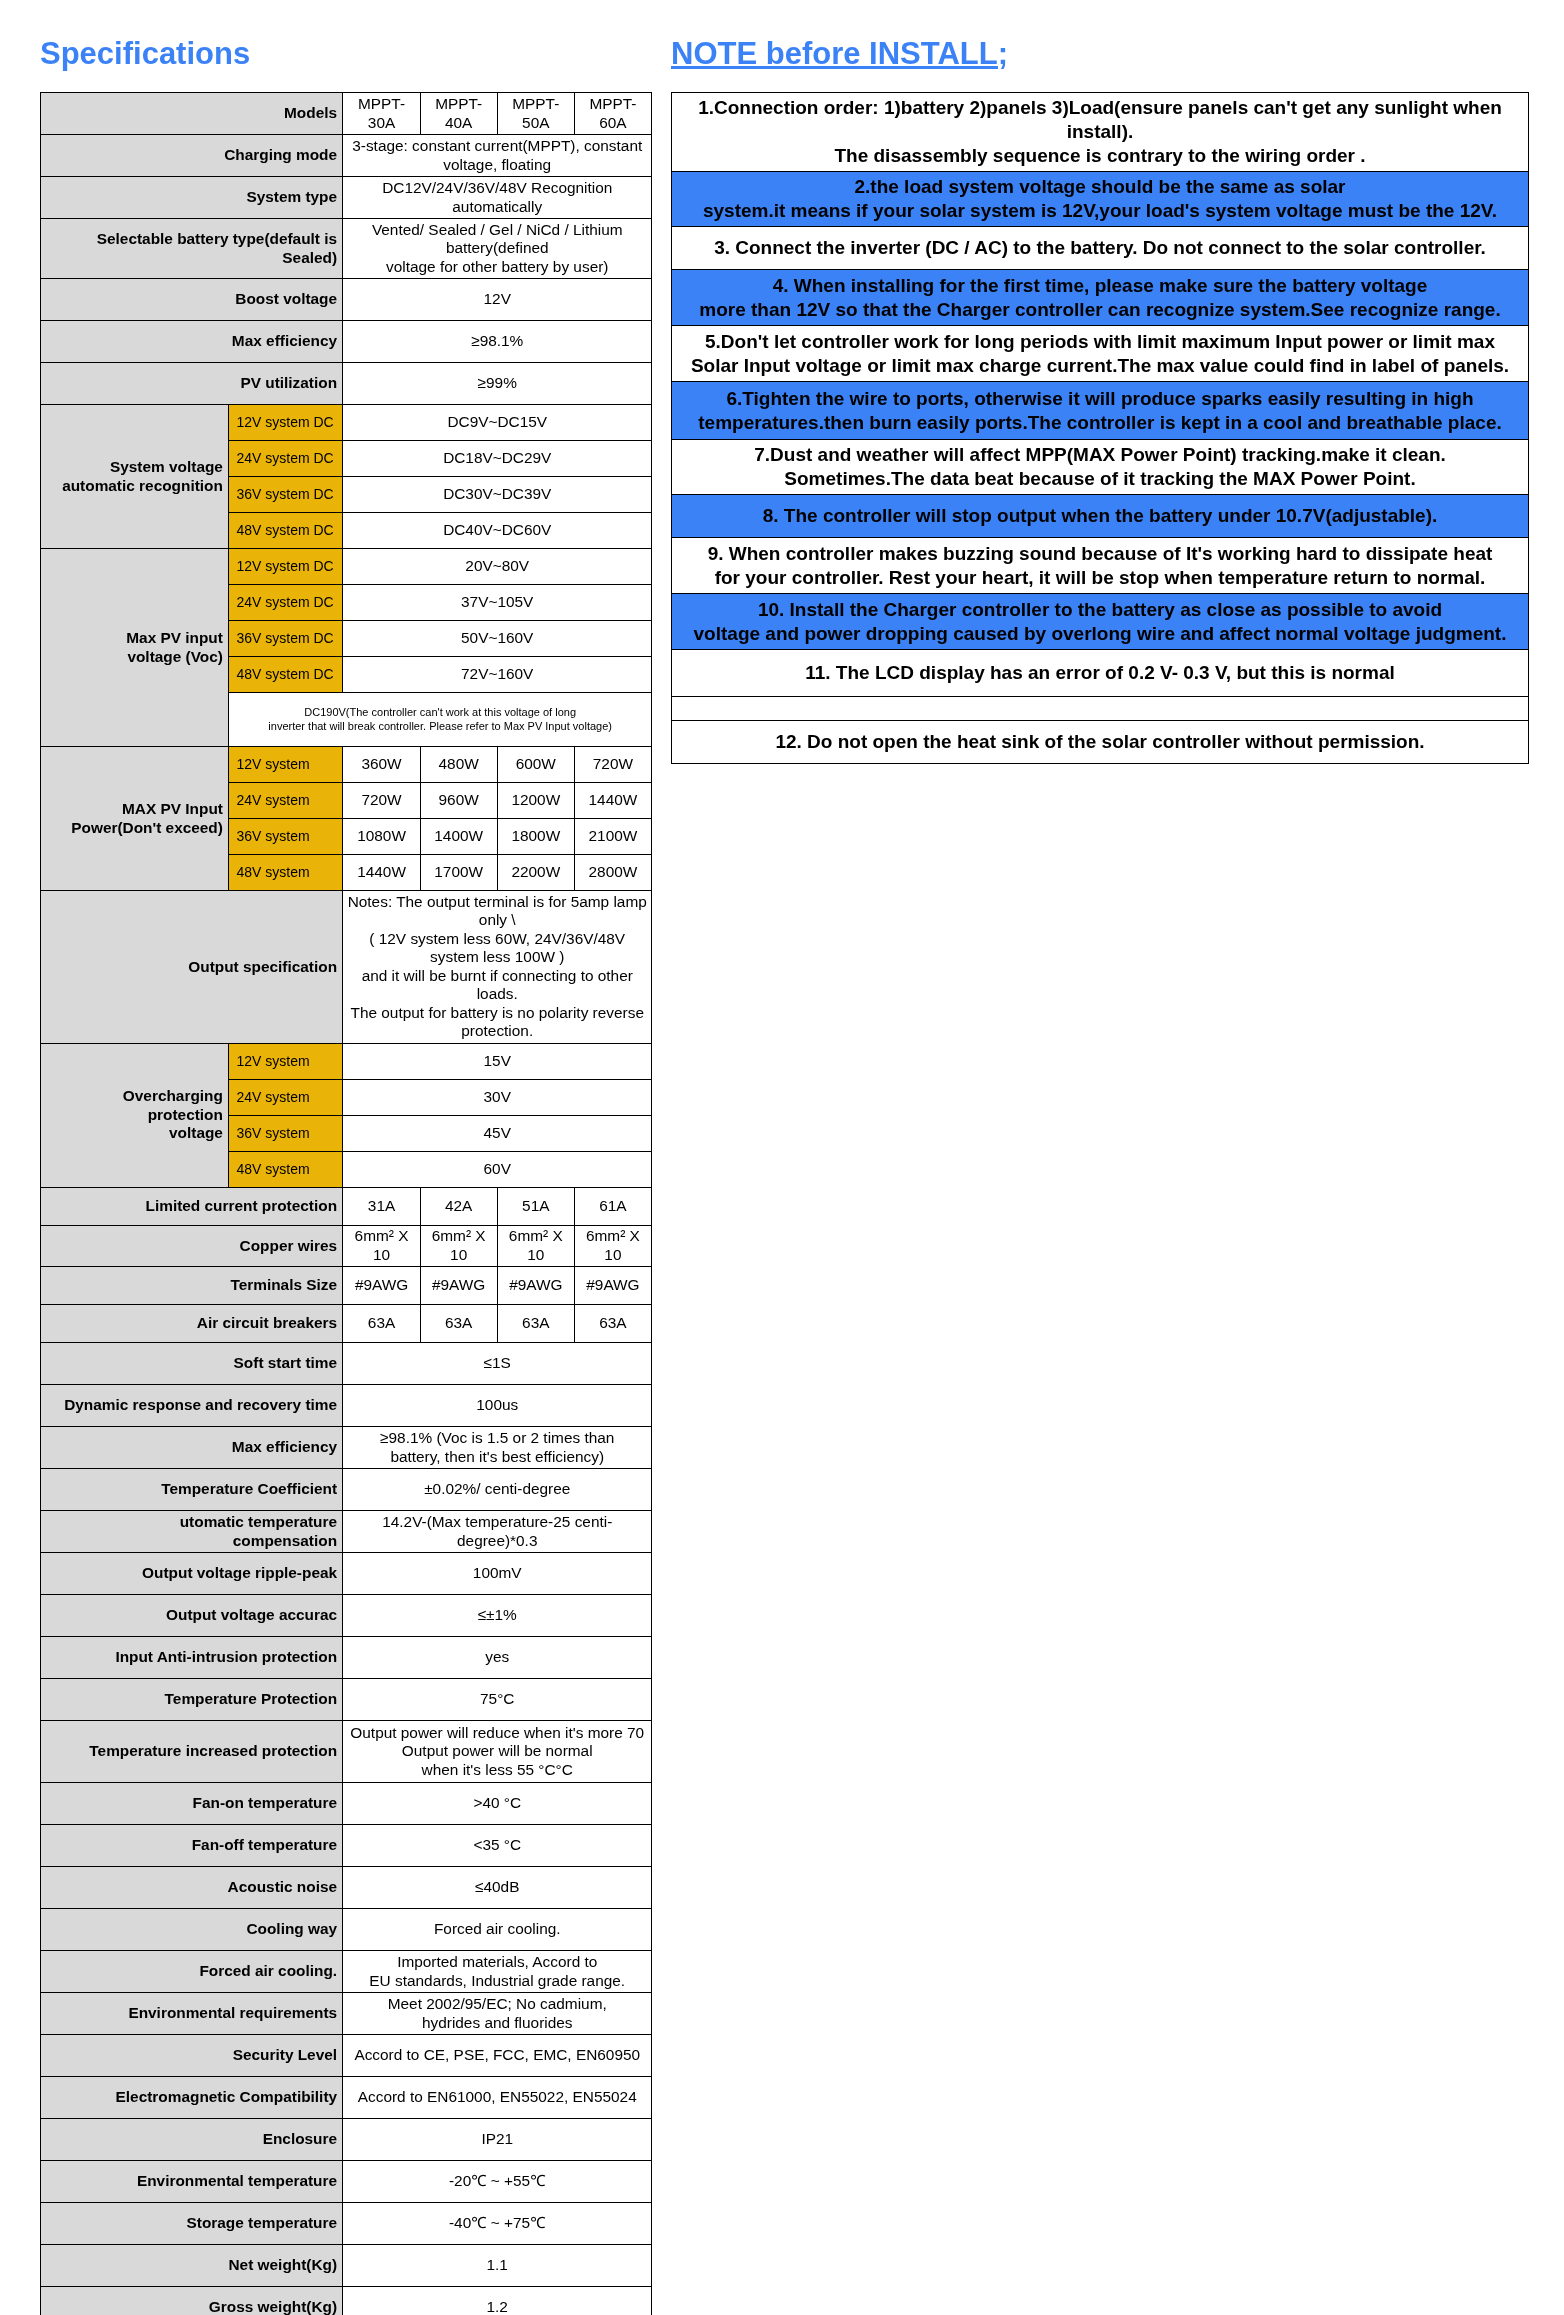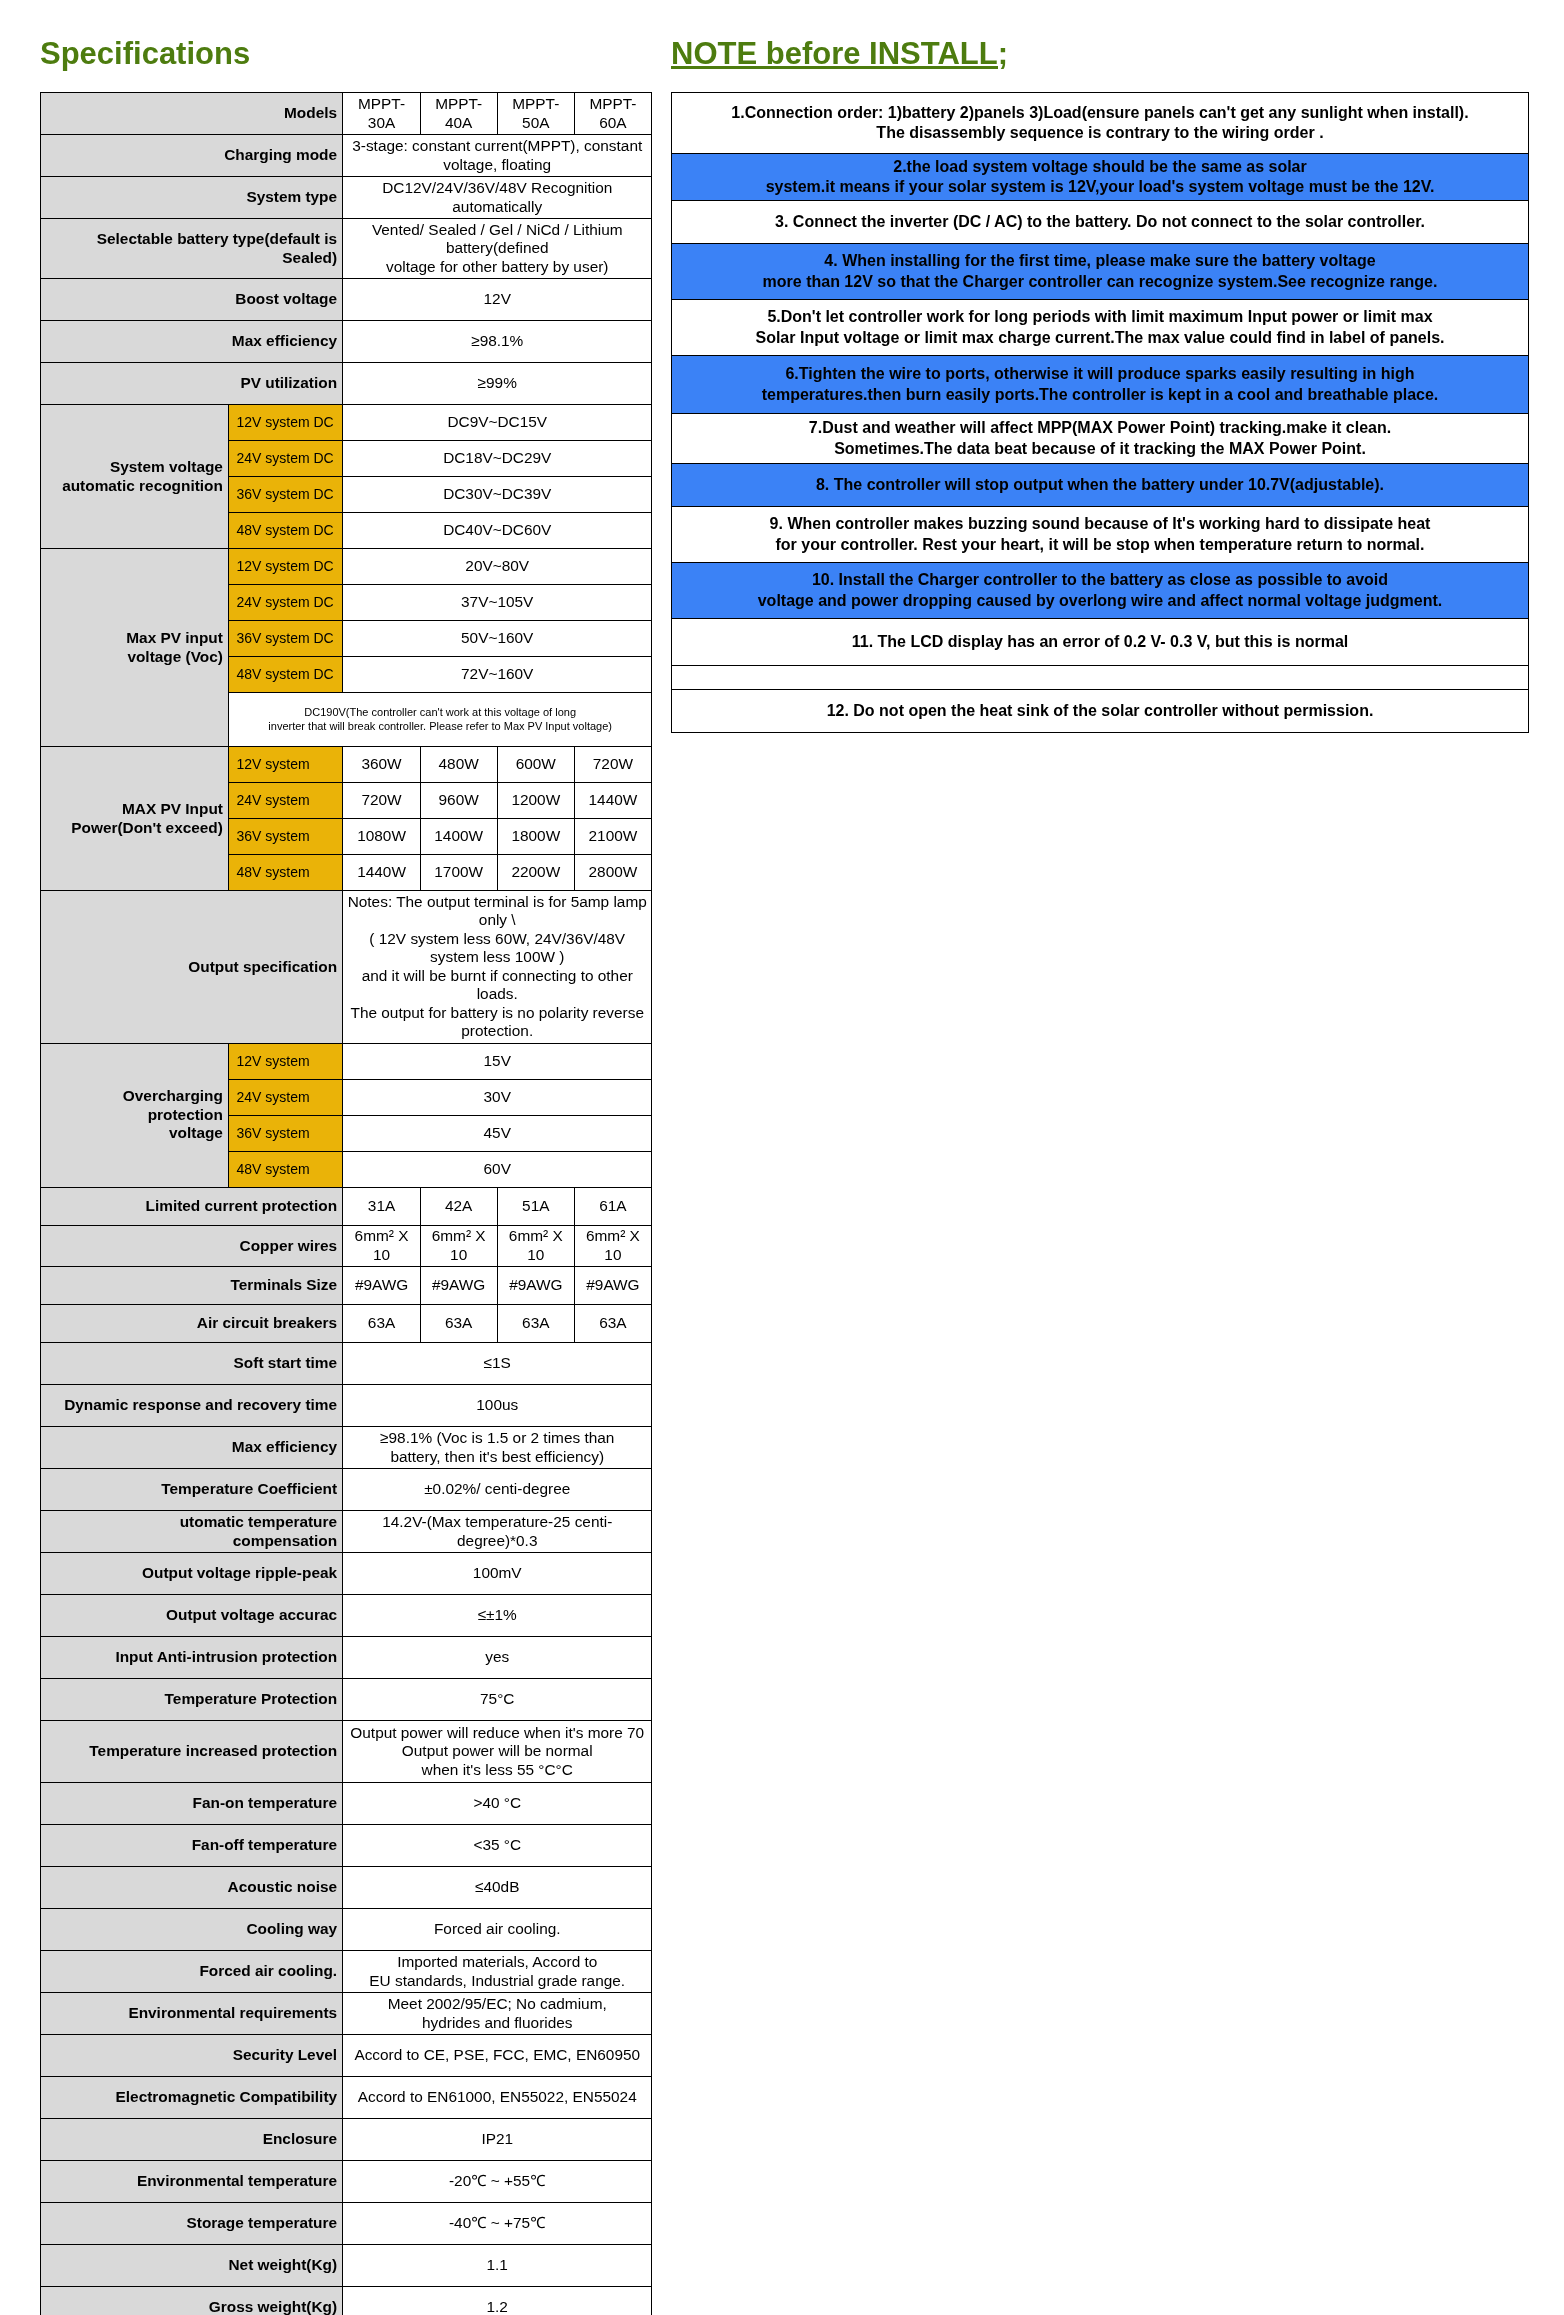--- a/index.html
+++ b/index.html
@@ -2,21 +2,21 @@
 <html style="font-size:14.5px"><head>
 <meta charset="utf-8">
 <style>
   * { margin:0; padding:0; box-sizing:border-box; }
   html,body { background:#fff; }
   body {
     width:1565px; height:2316px; position:relative; overflow:hidden;
     font-family:"Liberation Sans", sans-serif; color:#000;
   }
   .heading {
-    position:absolute; top:36px; color:#4d7c0f; font-weight:bold; font-size:31px;
+    position:absolute; top:36px; color:#3b82f6; font-weight:bold; font-size:31px;
     white-space:nowrap;
   }
   #spec-heading { left:40px; }
   #notes-heading { left:671px;text-decoration:underline; }
 
   
   table.spec {
     position:absolute; left:40px; top:92px; width:612px;
     border-collapse:collapse; table-layout:fixed;
   }
@@ -38,21 +38,21 @@
   tr.h46 { height:42px; } tr.h42 { height:38px; } tr.h40 { height:36px; }
   tr.h60 { height:54px; } tr.h68 { height:62px; } tr.h98 { height:89px; }
 
   
   .notes-panel {
     position:absolute; left:671px; top:92px; width:858px;
     border:1.8px solid #000; background:#fff;
   }
   .note {
     display:flex; align-items:center; justify-content:center;
-    text-align:center; font-weight:bold; font-size:16px; line-height:1.28;
+    text-align:center; font-weight:bold; font-size:19px; line-height:1.28;
     white-space:pre-line; border-top:1.8px solid #000; padding:2.7px 9px;
   }
   .note:first-child { border-top:none; }
   .note.shaded { background:#3b82f6; }
   .note.spacer { background:#fff; }
 </style>
 </head>
 <body>
 
 <div class="heading" id="spec-heading">Specifications</div>

